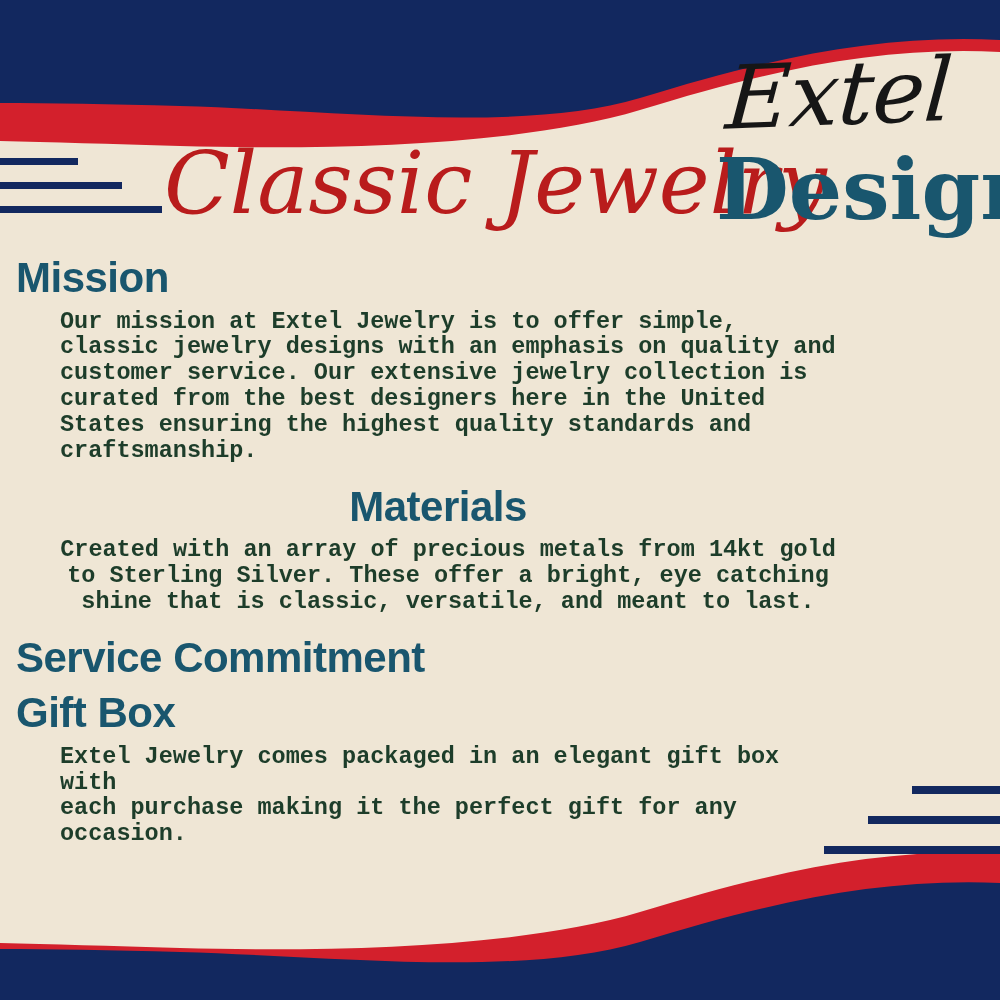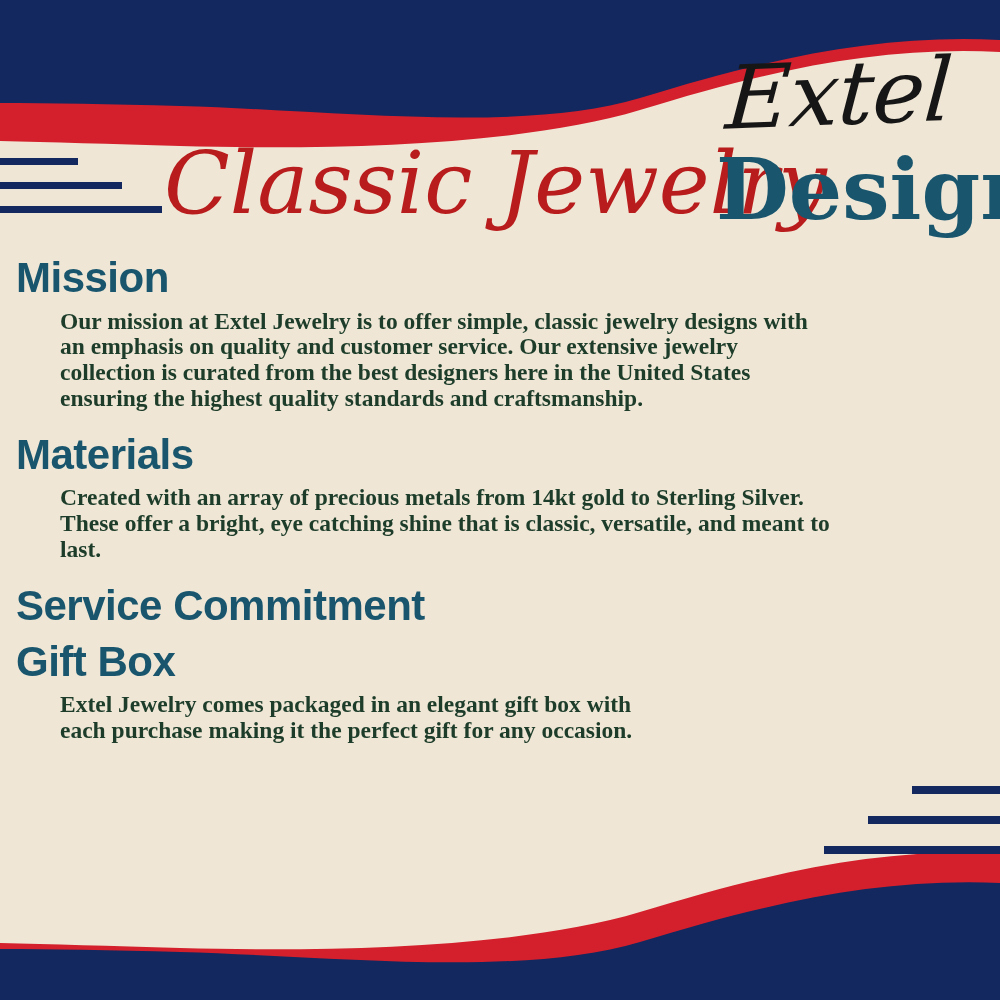--- a/index.html
+++ b/index.html
@@ -100,33 +100,33 @@
   .section-heading {
     font-family:"Liberation Sans", sans-serif;
     font-weight:700;
     font-size:42px;
     line-height:1.18;
     color:#19566E;
     padding-left:16px;
     letter-spacing:-0.5px;
   }
   .section-body {
-    font-family:Liberation Serif, serif;
+    font-family:Liberation Mono, monospace;
     font-weight:600;
     font-size:23.5px;
     line-height:1.1;
     color:#1D3D2A;
     padding-left:60px;
     padding-right:24px;
     margin-top:6px;
     white-space:pre-line;
   }
 
   .sp-mission   { margin-bottom:18px; }
-  .sp-materials { margin-bottom:18px; }
+  .sp-materials { margin-bottom:18px;text-align:center; }
   .sp-service   { }
   .sp-gift      { margin-bottom:4px; }
 
   
   #rules-right {
     position:absolute;
     right:0; top:786px;
     width:220px;
     z-index:4;
   }

